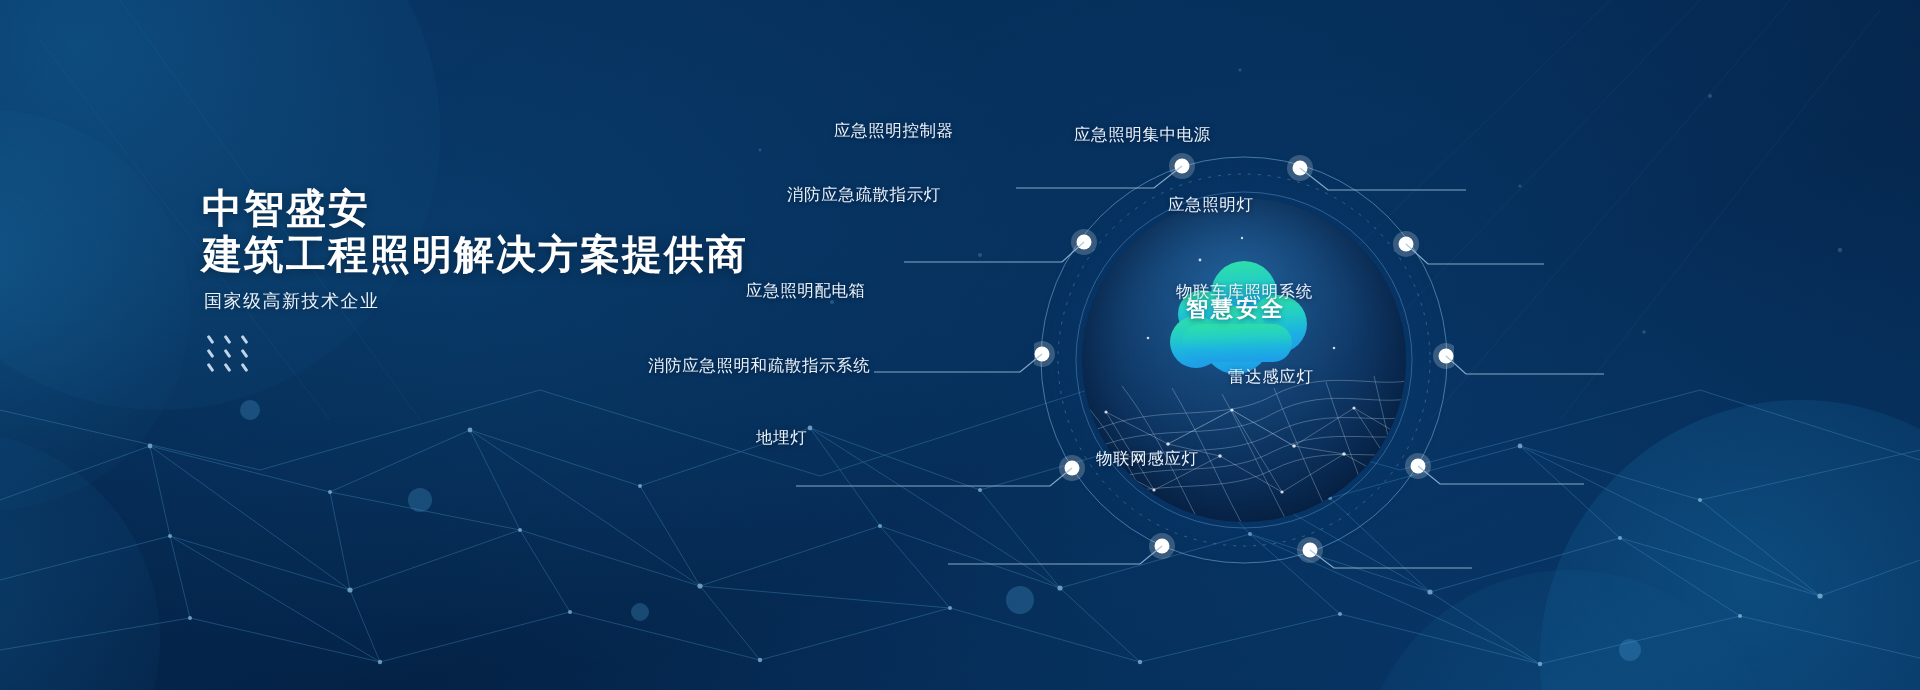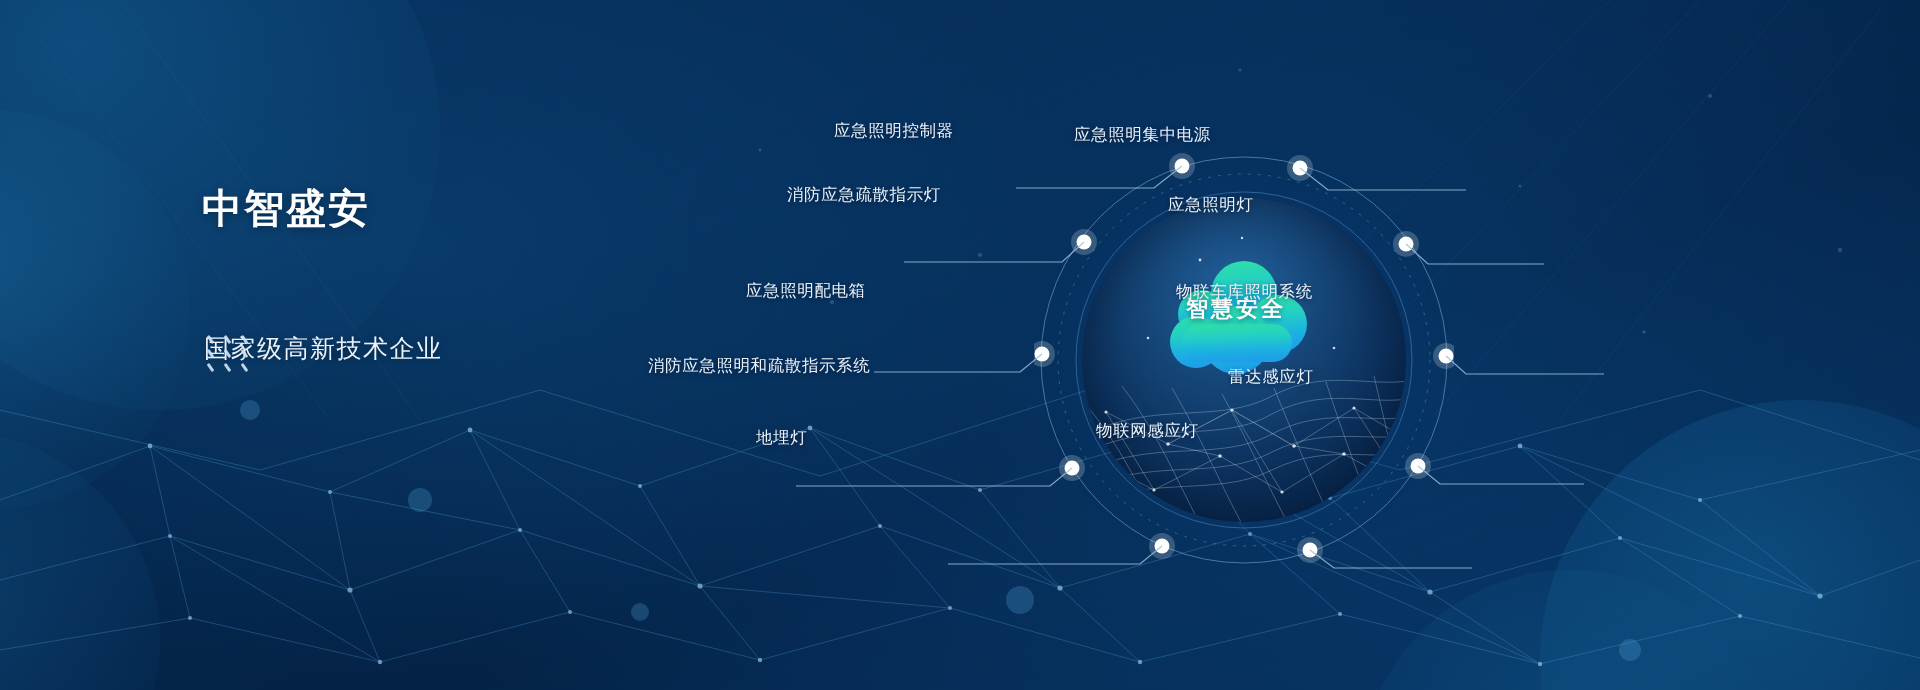--- a/index.html
+++ b/index.html
@@ -33,22 +33,22 @@
   #mesh{position:absolute;left:0;bottom:0;width:1920px;height:340px;opacity:.85;}
   #toprays{position:absolute;left:0;top:0;width:1920px;height:420px;opacity:.5;}
 
   
   #headline{position:absolute;left:202px;top:185px;}
   .h-line{
     color:#fff;font-weight:bold;font-size:40px;line-height:46px;
     letter-spacing:2px;text-shadow:0 2px 10px rgba(0,0,0,.35);white-space:nowrap;
   }
   #subtitle{
-    position:absolute;left:204px;top:289px;color:#e9f2fb;font-size:25px;
-    letter-spacing:1.5px;text-shadow:0 1px 6px rgba(0,0,0,.35);white-space:nowrap;margin-top:43px;
+    position:absolute;left:204px;top:289px;color:#e9f2fb;font-size:18px;
+    letter-spacing:1.5px;text-shadow:0 1px 6px rgba(0,0,0,.35);white-space:nowrap;
   }
   #dotgrid{position:absolute;left:206px;top:338px;width:44px;height:44px;}
   .tick{position:absolute;width:9px;height:3px;background:#cfe2f4;
         transform:rotate(55deg);border-radius:1px;opacity:.92;}
 
   
   #diagram{position:absolute;left:4px;top:0;width:1920px;height:562px;}
   #ring-svg{position:absolute;left:1030px;top:150px;width:420px;height:420px;}
   #sphere{
     position:absolute;left:1078px;top:198px;width:324px;height:324px;border-radius:50%;
@@ -170,20 +170,21 @@
         <circle cx="1020" cy="250" r="14"></circle>
           <circle cx="1630" cy="300" r="11"></circle>
         <circle cx="640" cy="262" r="9"></circle>
           <circle cx="250" cy="60" r="10"></circle>
       </g>
     </svg>
   </div>
 
   <div id="headline">
     <div class="h-line">中智盛安</div>
+    <div class="h-line">建筑工程照明解决方案提供商</div>
   </div>
   <div id="subtitle">国家级高新技术企业</div>
 
   <div id="dotgrid">
     <span class="tick" style="left:0px;  top:0px;"></span>
     <span class="tick" style="left:17px; top:0px;"></span>
     <span class="tick" style="left:34px; top:0px;"></span>
     <span class="tick" style="left:0px;  top:14px;"></span>
     <span class="tick" style="left:17px; top:14px;"></span>
     <span class="tick" style="left:34px; top:14px;"></span>
@@ -330,15 +331,15 @@
 
   <div class="lbl left" style="left:834px; top:120px;">应急照明控制器</div>
   <div class="lbl right" style="left:1058px;top:124px;margin-left:16px;">应急照明集中电源</div>
   <div class="lbl left" style="left:740px; top:184px;margin-left:47px;">消防应急疏散指示灯</div>
   <div class="lbl right" style="left:1168px;top:194px;">应急照明灯</div>
   <div class="lbl left" style="left:746px; top:280px;">应急照明配电箱</div>
   <div class="lbl right" style="left:1176px;top:281px;">物联车库照明系统</div>
   <div class="lbl left" style="left:648px; top:355px;">消防应急照明和疏散指示系统</div>
   <div class="lbl right" style="left:1228px;top:357px;margin-top:9px;">雷达感应灯</div>
   <div class="lbl left" style="left:756px; top:427px;">地埋灯</div>
-  <div class="lbl right" style="left:1096px;top:420px;text-align:center;">物联网感应灯</div>
+  <div class="lbl right" style="left:1096px;top:448px;text-align:center;">物联网感应灯</div>
 
 </div>
 
 </body></html>

